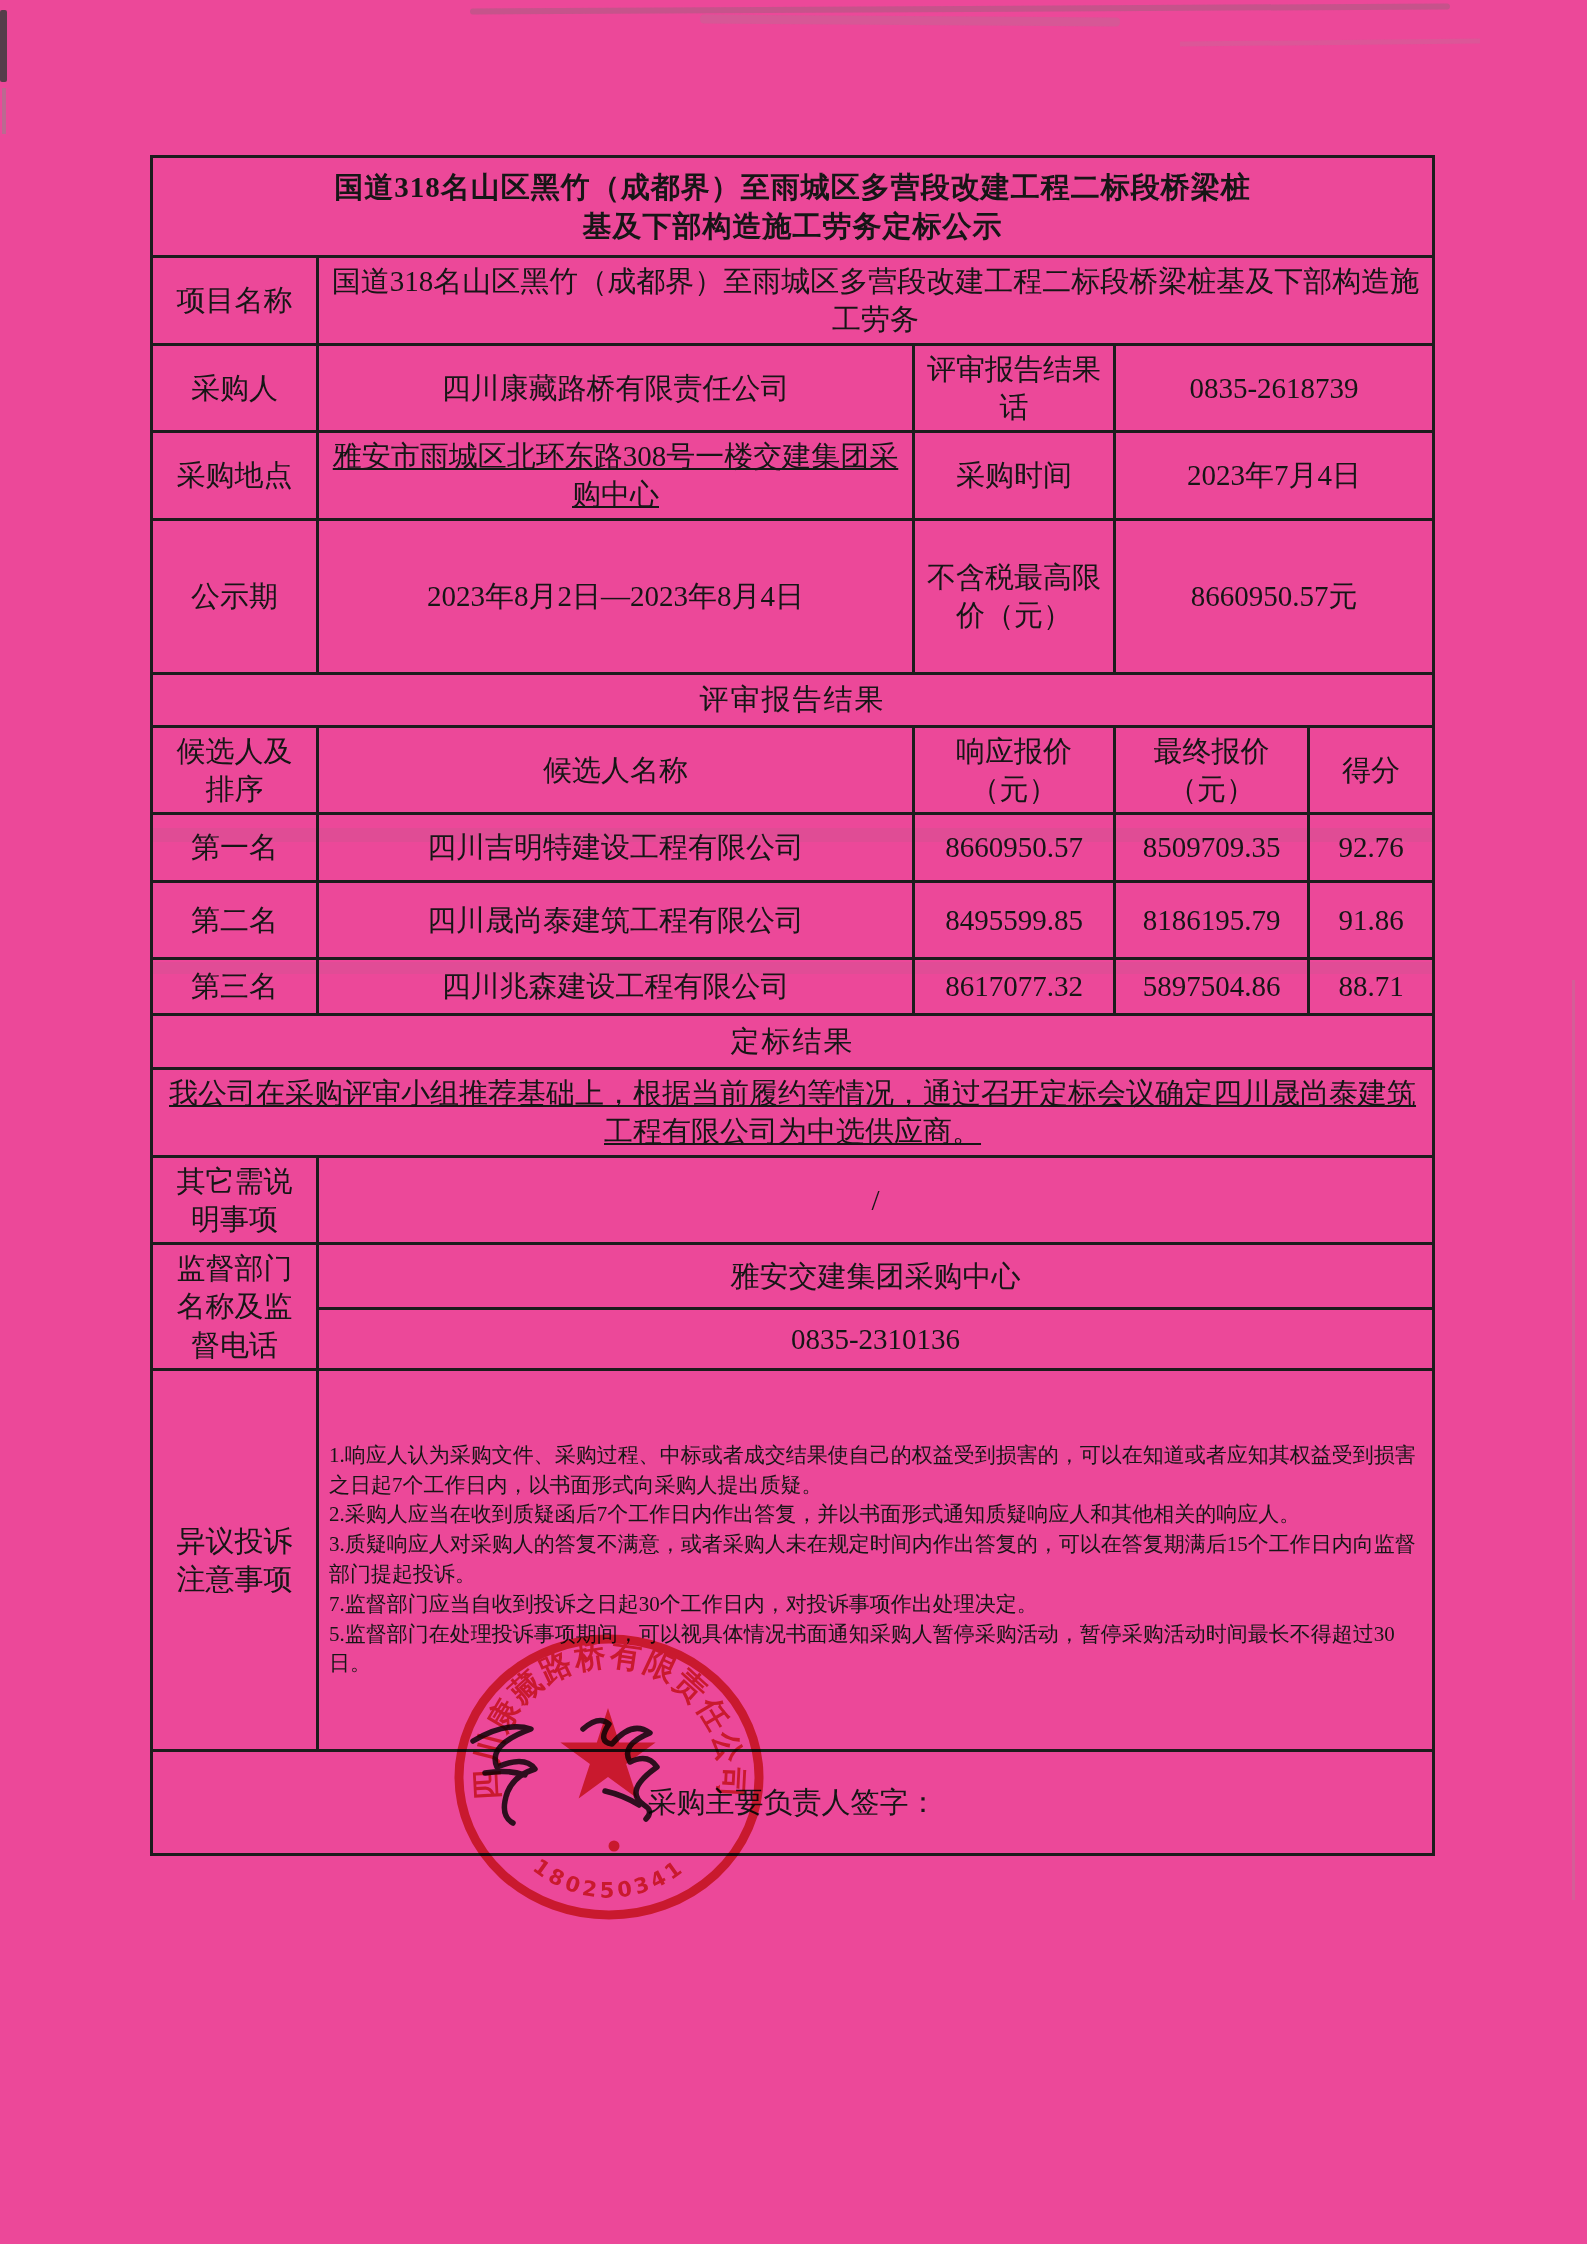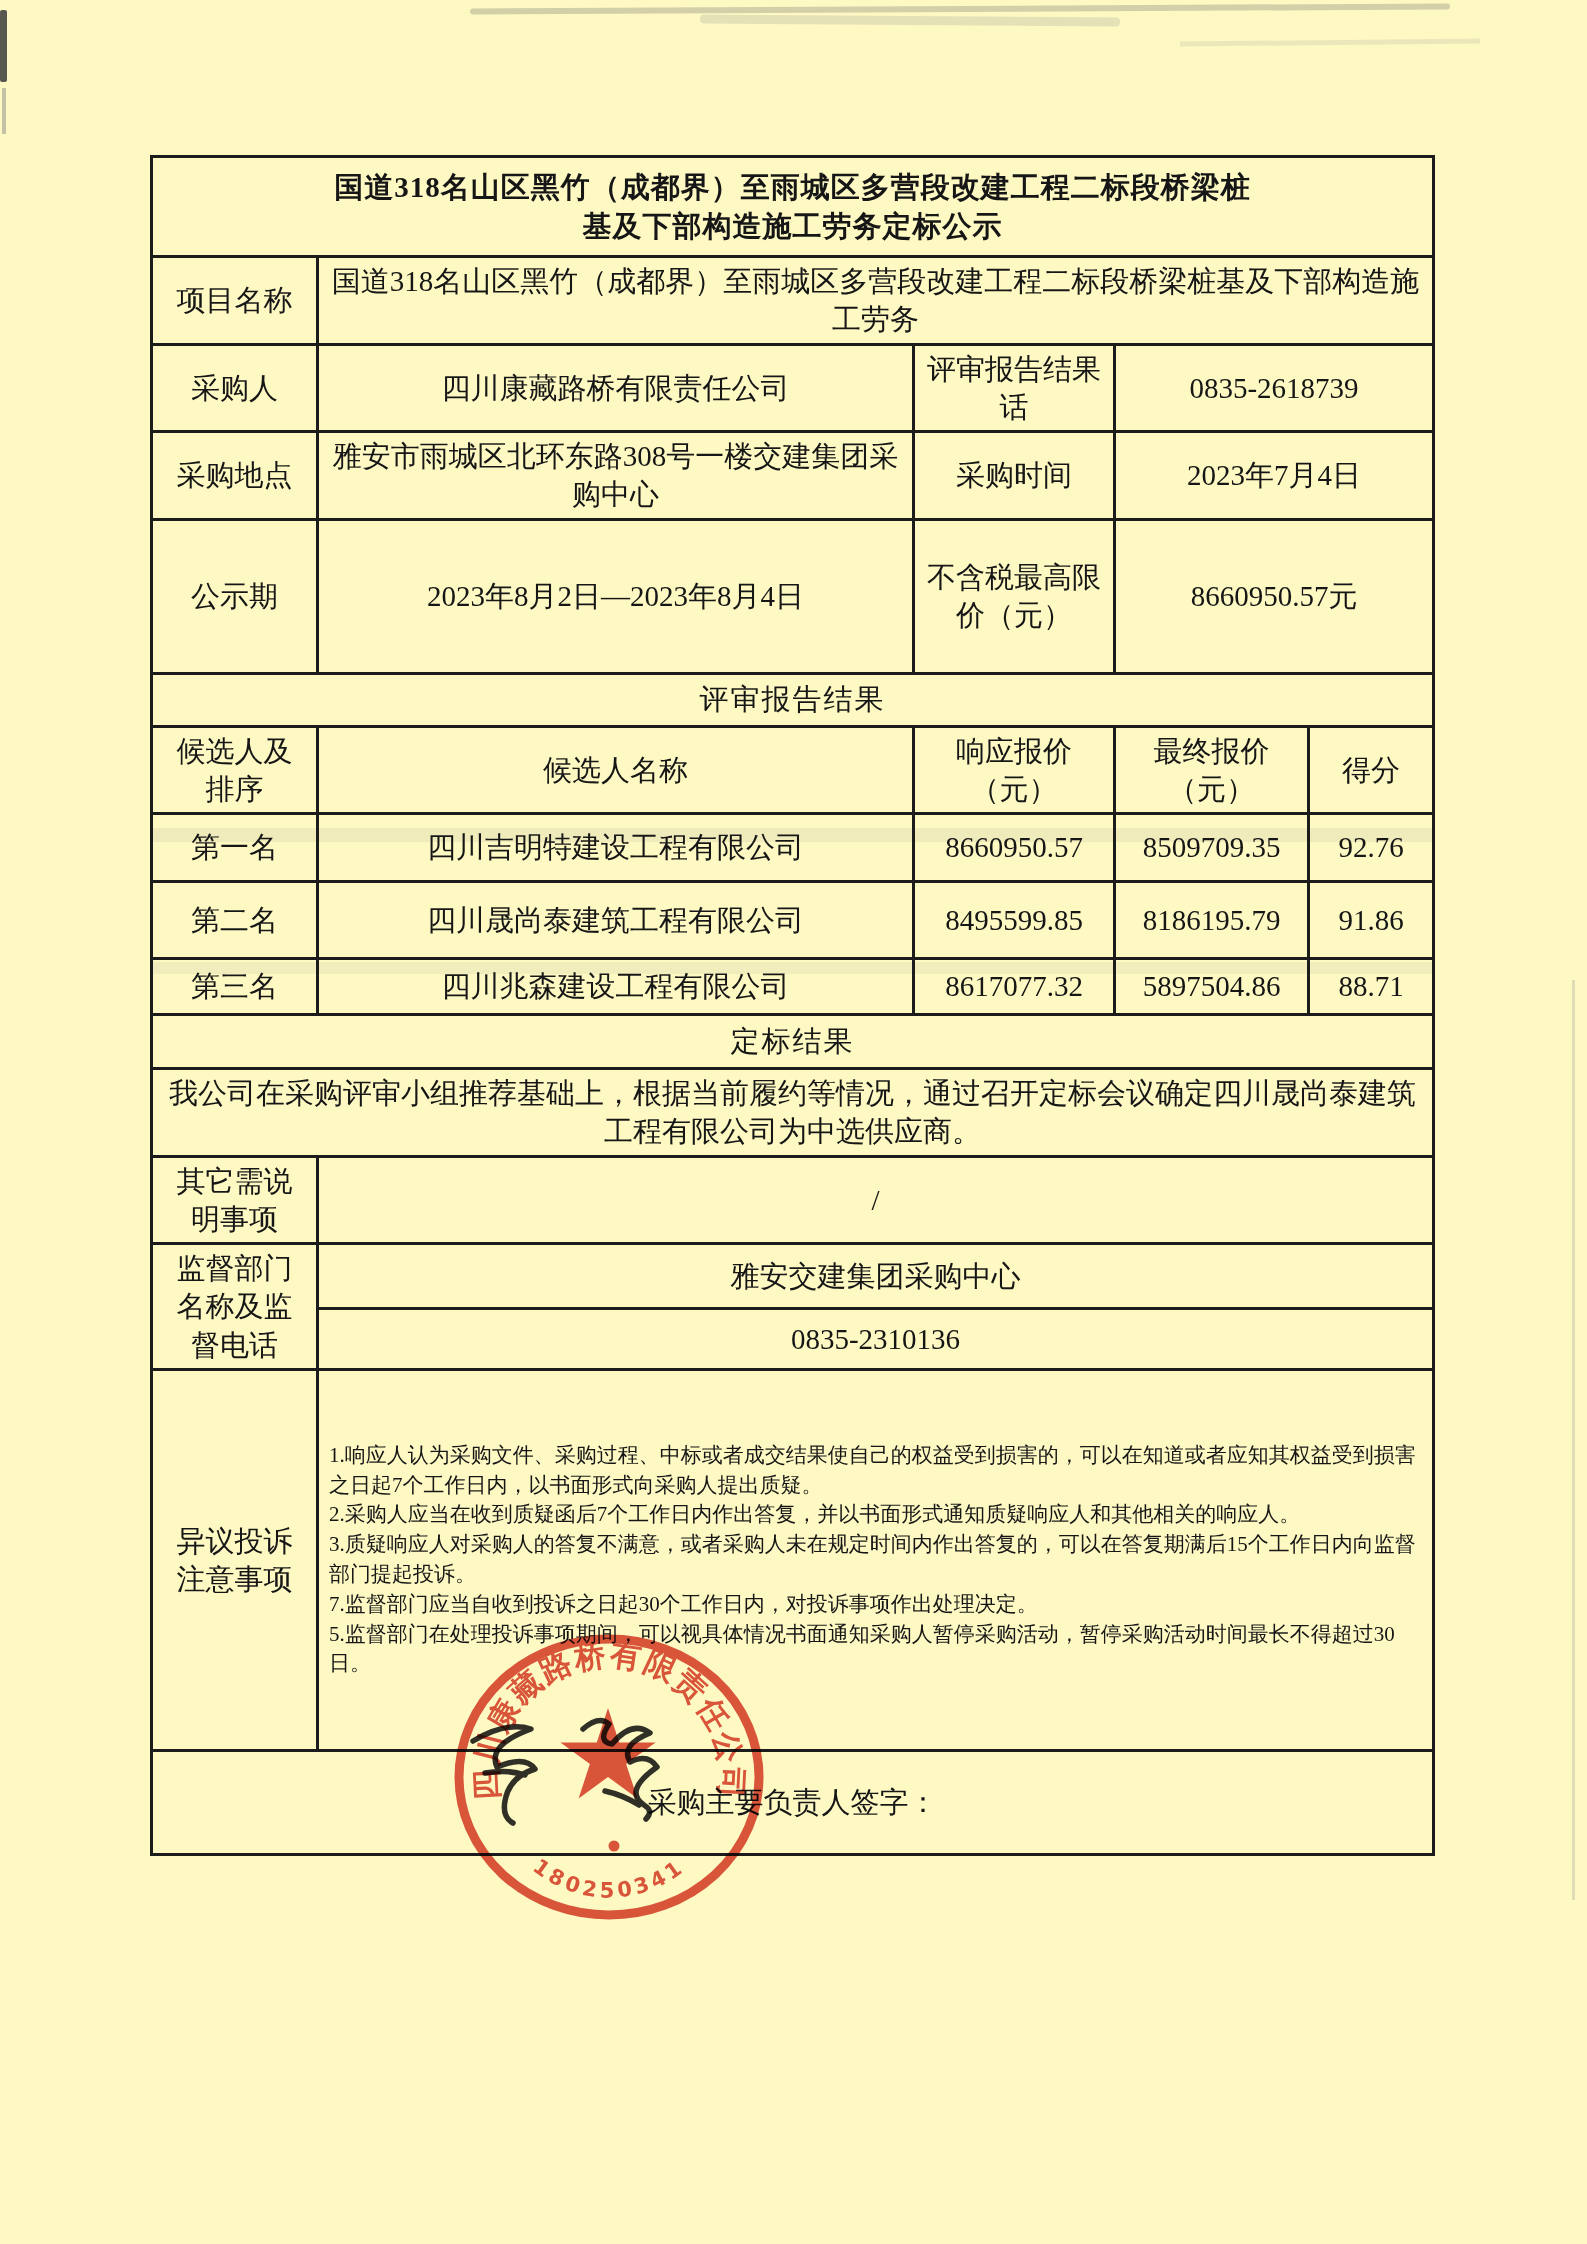--- a/index.html
+++ b/index.html
@@ -4,21 +4,21 @@
 <style>
   html,body{margin:0;padding:0;}
   body{
     background:#e8e7e4;
     font-family:"Liberation Serif","DejaVu Serif",serif;
     -webkit-font-smoothing:antialiased;
   }
   #page{
     position:relative;
     width:1587px;height:2244px;
-    background:#fef9c3;
+    background:#ec4899;
     overflow:hidden;
     color:#161616;
   }
   
   .artifact{position:absolute;pointer-events:none;}
   .a-topstreak1{top:6px;left:470px;width:980px;height:6px;background:rgba(110,110,110,.30);transform:rotate(-.3deg);border-radius:3px;}
   .a-topstreak2{top:16px;left:700px;width:420px;height:9px;background:rgba(140,140,140,.22);transform:rotate(.4deg);border-radius:4px;}
   .a-topstreak3{top:40px;left:1180px;width:300px;height:5px;background:rgba(150,150,150,.18);transform:rotate(-.6deg);}
   .a-leftmark1{top:10px;left:0;width:7px;height:72px;background:#3c3c3c;opacity:.85;border-radius:2px;}
   .a-leftmark2{top:88px;left:2px;width:4px;height:46px;background:#8a8a8a;opacity:.5;}
@@ -37,21 +37,21 @@
     line-height:1.32;
     text-align:center;
     vertical-align:middle;
     overflow:hidden;
   }
   .prewrap{white-space:pre-line;}
   td.title-cell{
     font-size:40px;font-weight:bold;line-height:1.26;
     padding:6px 14px;letter-spacing:1px;
   }
-  td.left{text-align:left;}
+  td.left{text-align:left;text-decoration:underline;}
   td.section{font-size:30px;letter-spacing:2px;margin-top:36px;}
   td.objection-body{padding:8px 14px;}
   .obj-item{font-size:21px;line-height:1.42;text-align:left;text-align-last:left;}
   td.sig-cell{text-align:left;font-size:29px;padding-left:12px;}
   
   #stamp{position:absolute;left:450px;top:1628px;width:320px;height:300px;mix-blend-mode:multiply;}
   #signature{position:absolute;left:455px;top:1695px;width:240px;height:140px;mix-blend-mode:multiply;}
 </style>
 </head>
 <body>

